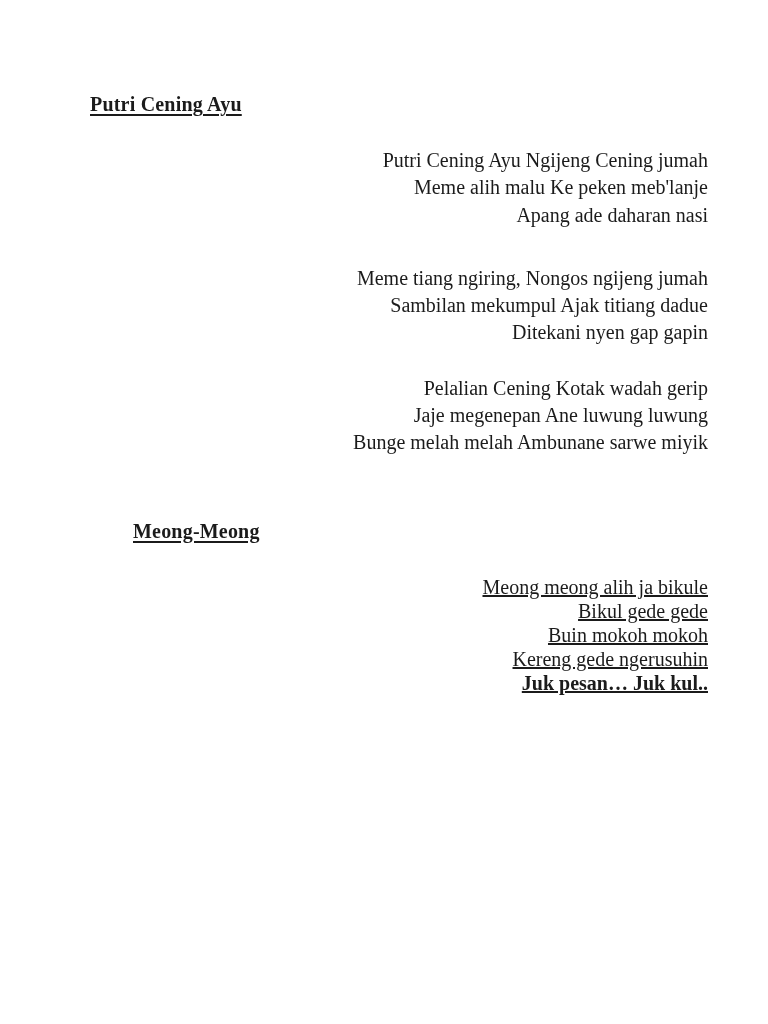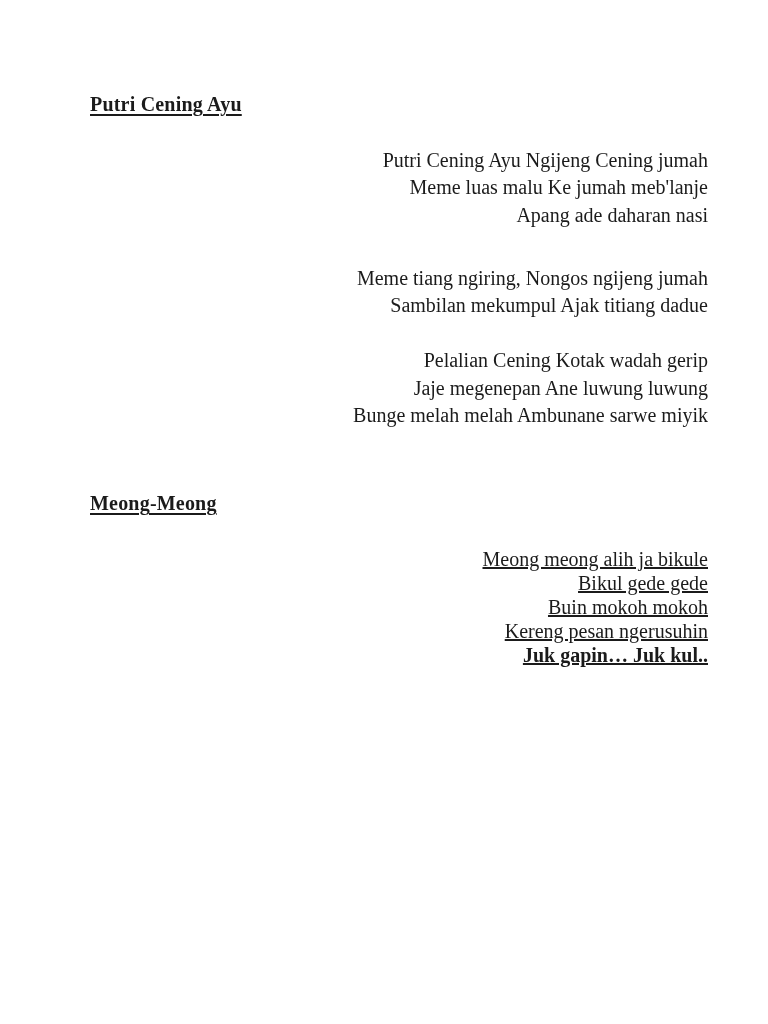--- a/index.html
+++ b/index.html
@@ -27,20 +27,21 @@
     text-decoration: underline;
     text-decoration-thickness: 2px;
     text-underline-offset: 3px;
     letter-spacing: 0.2px;
   }
   .song-title.first {
     margin-top: 92px;
   }
   .song-title.second {
     margin-top: 62px;
+    margin-left: 43px;
   }
   .stanza {
     margin: 0;
     font-size: 20px;
     text-align: right;
   }
   .stanza .line {
     display: block;
     white-space: pre;
   }
@@ -62,42 +63,43 @@
 <body>
 
 <div class="page">
   <div class="content">
 
     <section class="song1">
       <h2 class="song-title first">Putri Cening Ayu</h2>
 
       <p class="stanza st-1">
         <span class="line">Putri Cening Ayu Ngijeng Cening jumah</span>
-        <span class="line">Meme luas malu Ke jumah meb'lanje</span>
+        <span class="line">Meme alih malu Ke peken meb'lanje</span>
         <span class="line">Apang ade daharan nasi</span>
       </p>
 
       <p class="stanza st-2">
         <span class="line">Meme tiang ngiring, Nongos ngijeng jumah</span>
         <span class="line">Sambilan mekumpul Ajak titiang dadue</span>
+        <span class="line">Ditekani nyen gap gapin</span>
       </p>
 
       <p class="stanza st-3">
         <span class="line">Pelalian Cening Kotak wadah gerip</span>
         <span class="line">Jaje megenepan Ane luwung luwung</span>
         <span class="line">Bunge melah melah Ambunane sarwe miyik</span>
       </p>
     </section>
 
     <section class="song2">
       <h2 class="song-title second">Meong-Meong</h2>
 
       <p class="stanza st-4">
         <span class="line">Meong meong alih ja bikule</span>
         <span class="line">Bikul gede gede</span>
         <span class="line">Buin mokoh mokoh</span>
-        <span class="line">Kereng pesan ngerusuhin</span>
-        <span class="line bold-line">Juk gapin… Juk kul..</span>
+        <span class="line">Kereng gede ngerusuhin</span>
+        <span class="line bold-line">Juk pesan… Juk kul..</span>
       </p>
     </section>
 
   </div>
 </div>
 
 </body></html>

